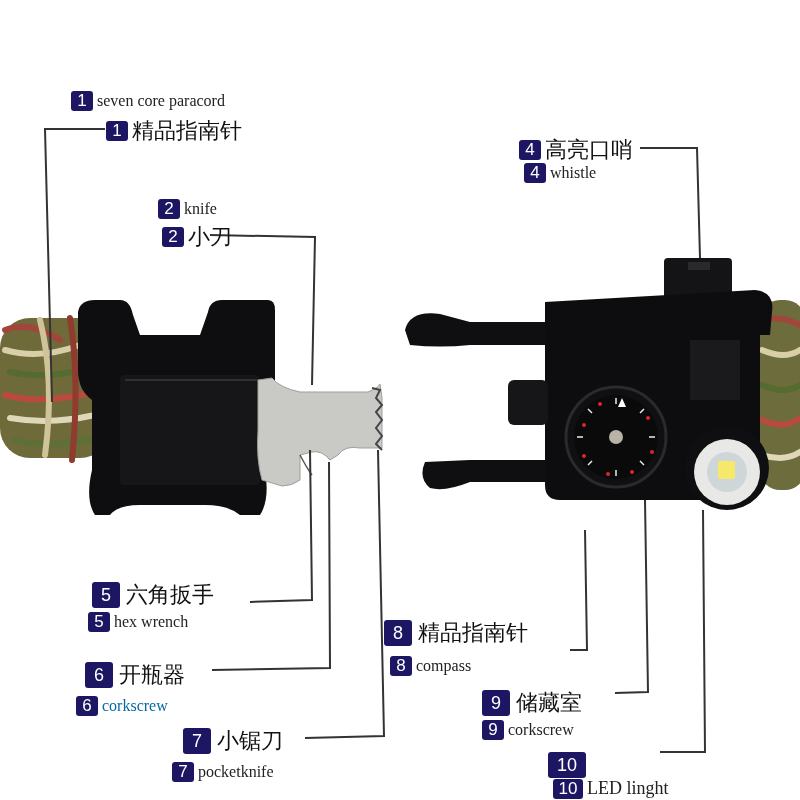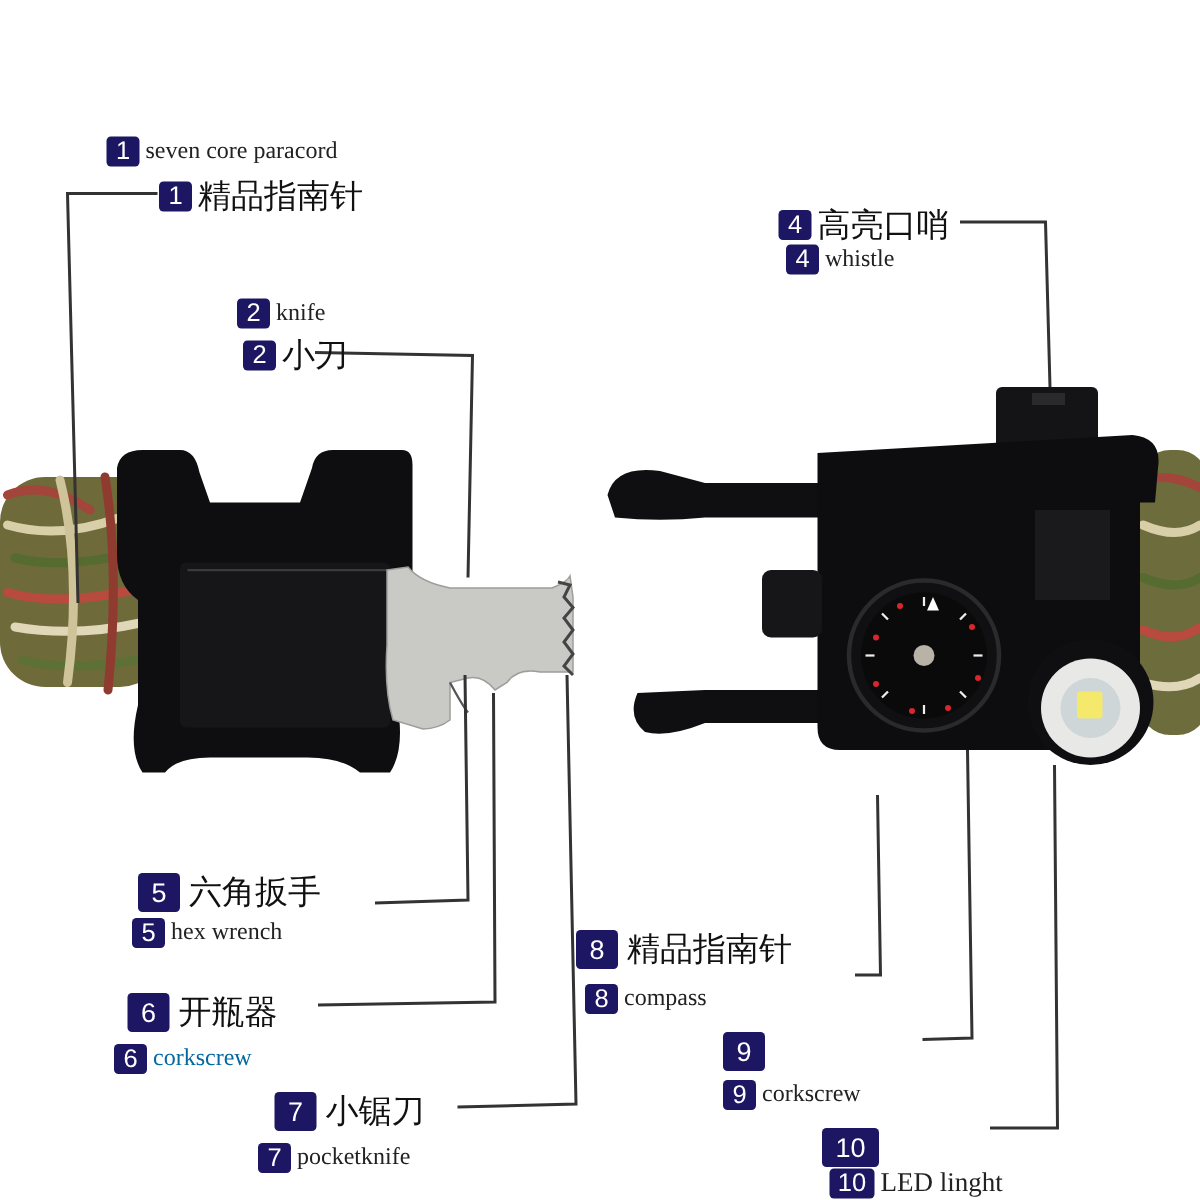--- a/index.html
+++ b/index.html
@@ -182,20 +182,21 @@
     <span class="badge lg">8</span>
     <span class="cn big">精品指南针</span>
   </div>
   <div class="label" style="left:390px; top:656px;">
     <span class="badge sm">8</span>
     <span class="en">compass</span>
   </div>
 
   <div class="label" style="left:482px; top:688px;">
     <span class="badge lg">9</span>
+    <span class="cn big">储藏室</span>
   </div>
   <div class="label" style="left:482px; top:720px;">
     <span class="badge sm">9</span>
     <span class="en">corkscrew</span>
   </div>
 
   <div class="label" style="left:548px; top:752px;">
     <span class="badge lg" style="width:38px;">10</span>
   </div>
   <div class="label" style="left:553px; top:778px;">

